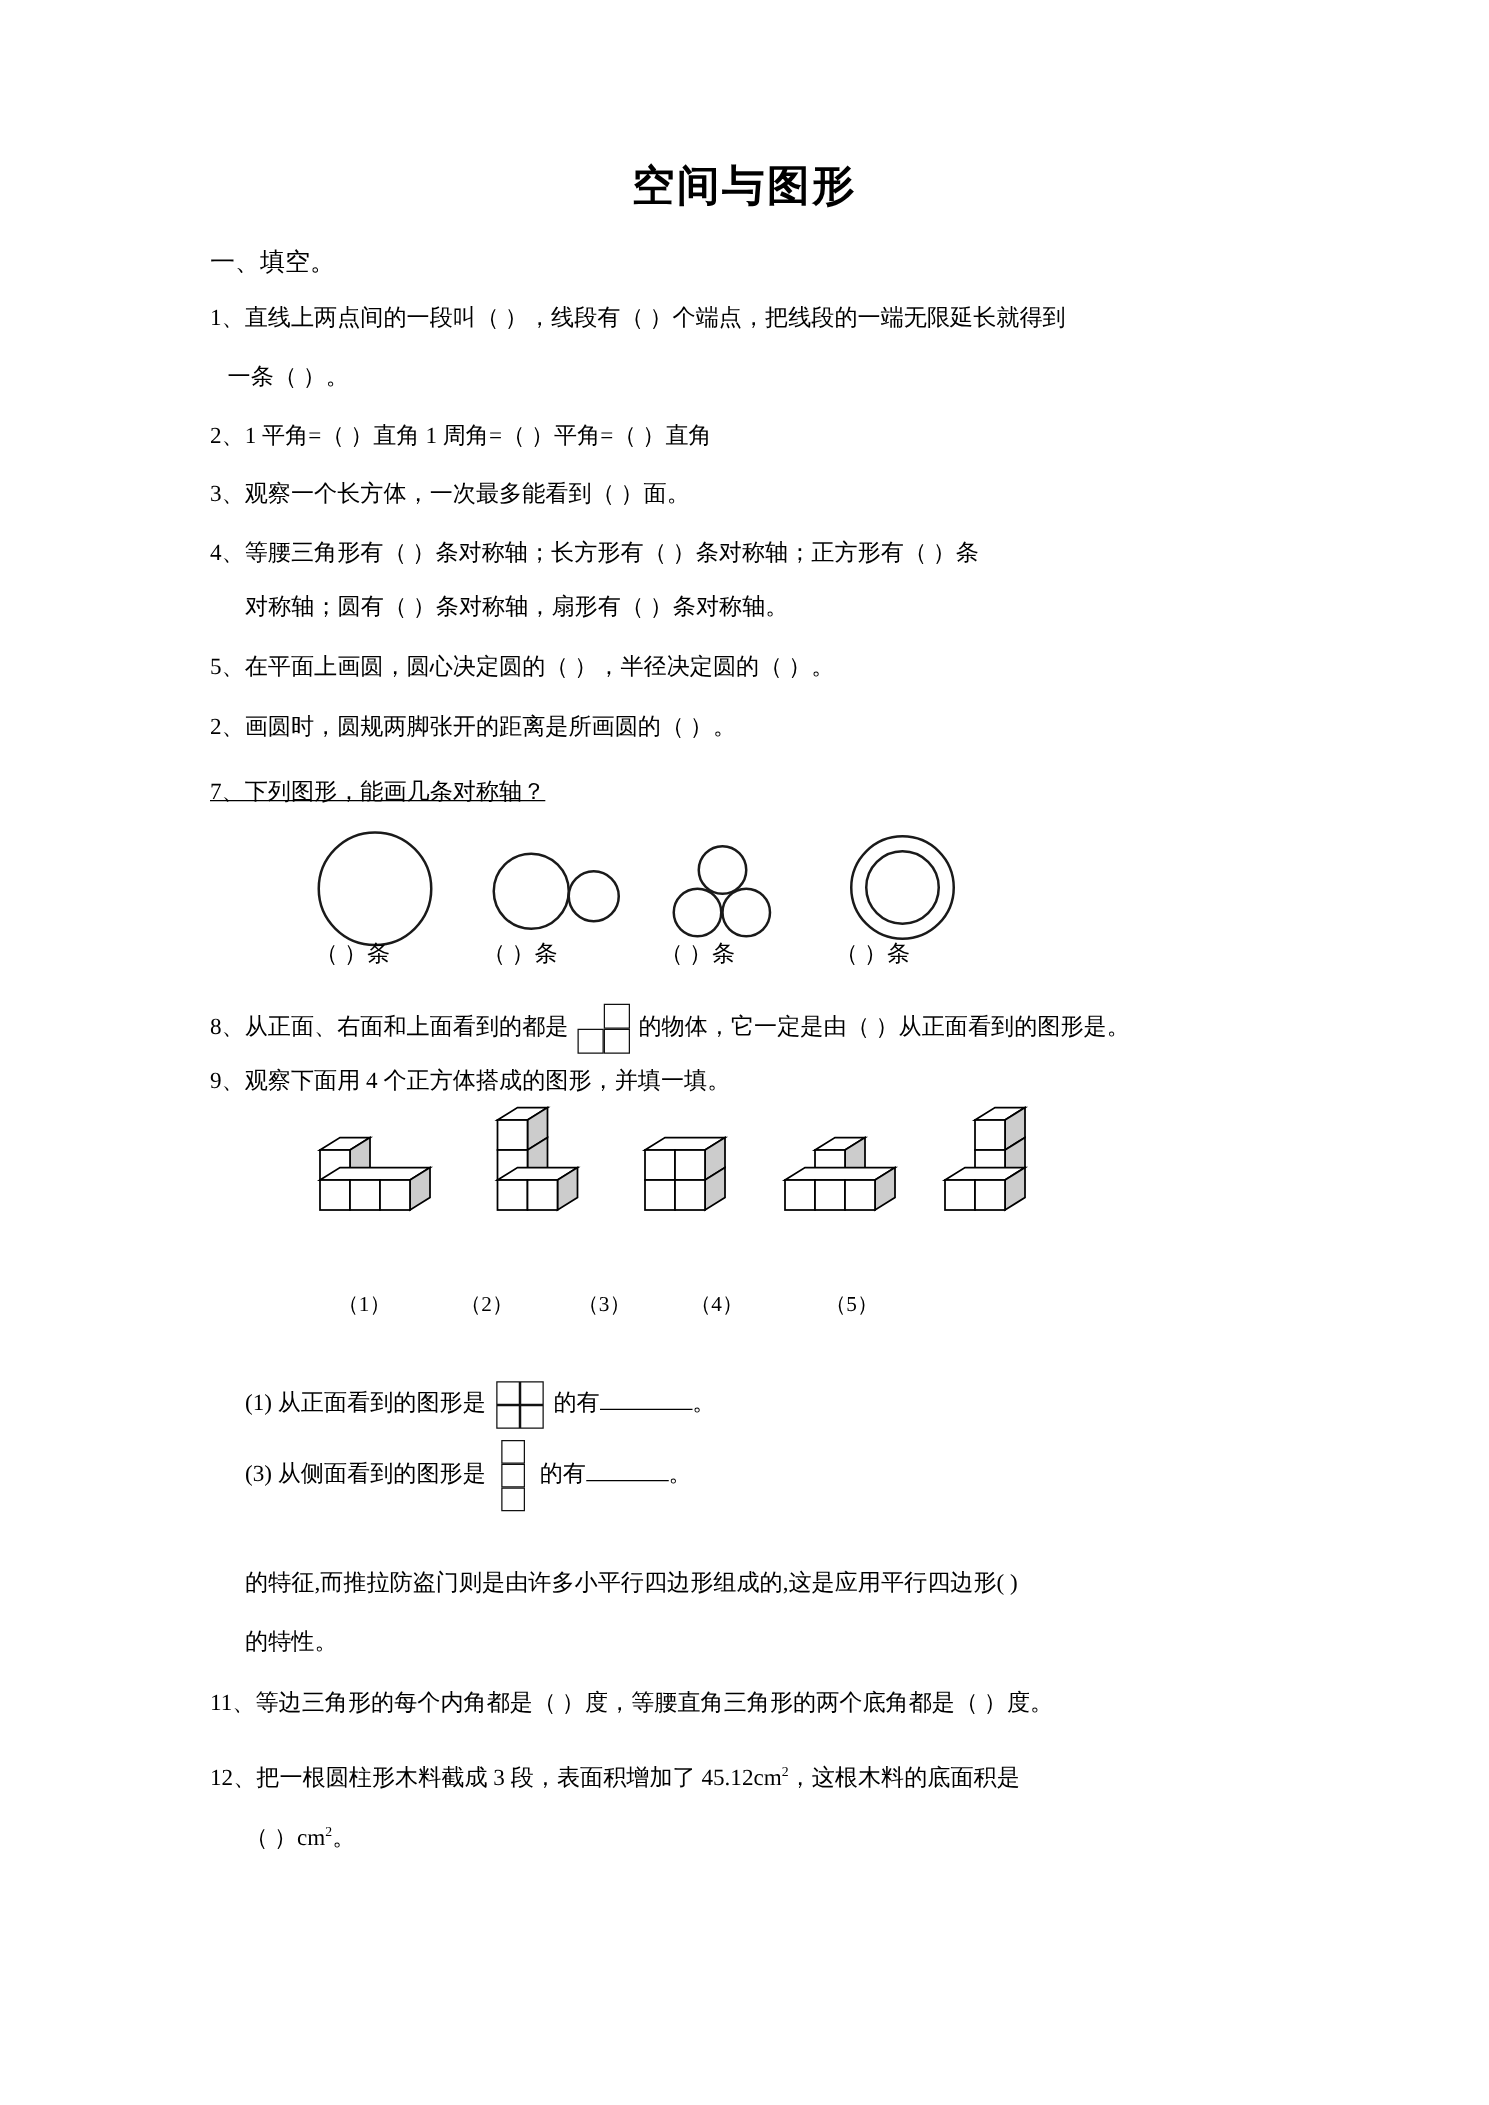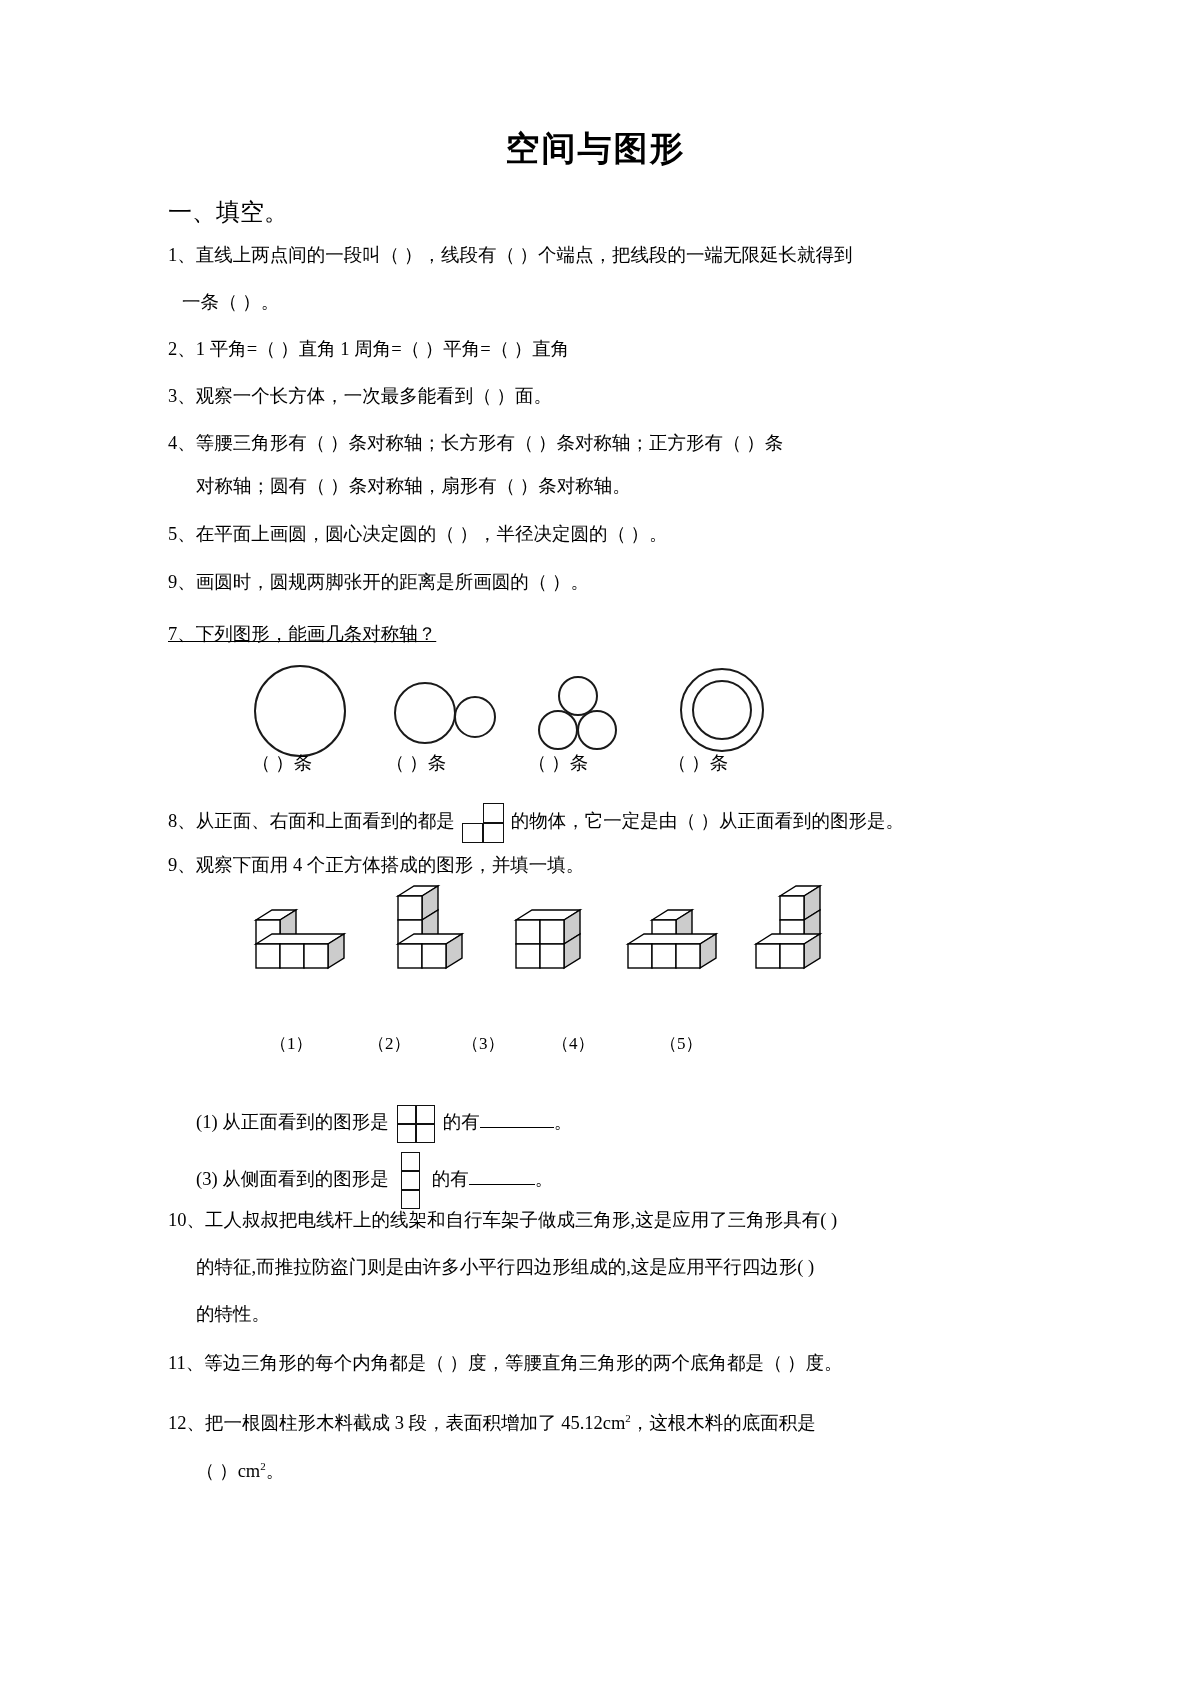--- a/index.html
+++ b/index.html
@@ -28,21 +28,21 @@
     width: 1191px;
     text-align: center;
     font-size: 34px;
     font-weight: bold;
     letter-spacing: 2px;
   }
   .section-head {
     position: absolute;
     left: 168px;
     top: 196px;
-    font-size: 24px;
+    font-size: 20px;
   }
   .q {
     position: absolute;
     font-size: 18.5px;
     white-space: nowrap;
     line-height: 1.1;
   }
   .q-indent {
     position: absolute;
     font-size: 18.5px;
@@ -126,21 +126,21 @@
 
   <div class="q" style="left:168px; top:339px;">2、1 平角=（        ）直角    1 周角=（        ）平角=（        ）直角</div>
 
   <div class="q" style="left:168px; top:386px;">3、观察一个长方体，一次最多能看到（        ）面。</div>
 
   <div class="q" style="left:168px; top:433px;">4、等腰三角形有（        ）条对称轴；长方形有（        ）条对称轴；正方形有（        ）条</div>
   <div class="q-indent" style="left:196px; top:476px;">对称轴；圆有（        ）条对称轴，扇形有（        ）条对称轴。</div>
 
   <div class="q" style="left:168px; top:524px;">5、在平面上画圆，圆心决定圆的（        ），半径决定圆的（           ）。</div>
 
-  <div class="q" style="left:168px; top:572px;">9、画圆时，圆规两脚张开的距离是所画圆的（            ）。</div>
+  <div class="q" style="left:168px; top:572px;">2、画圆时，圆规两脚张开的距离是所画圆的（            ）。</div>
 
   <div class="q" style="left:168px; top:624px;text-decoration:underline;">7、下列图形，能画几条对称轴？</div>
 
   <div class="fig7">
 
     <div class="circ" style="left:86px; top:10px; width:92px; height:92px;"></div>
 
     <div class="circ" style="left:226px; top:27px; width:62px; height:62px;"></div>
     <div class="circ" style="left:286px; top:41px; width:42px; height:42px;"></div>
 
@@ -256,21 +256,20 @@
   </div>
 
   <div class="q" style="left:196px; top:1152px;">
     <span>(3) 从侧面看到的图形是</span><span class="mini" style="width:19px; height:57px; margin:0 12px;">
       <span class="cell" style="left:0; top:0; width:19px; height:19px;"></span>
       <span class="cell" style="left:0; top:19px; width:19px; height:19px;"></span>
       <span class="cell" style="left:0; top:38px; width:19px; height:19px;"></span>
     </span><span>的有</span><span class="blank-line" style="width:66px; height:16px;"></span><span>。</span>
   </div>
 
-  <div class="q" style="left:168px; top:1210px;">10、工人叔叔把电线杆上的线架和自行车架子做成三角形,这是应用了三角形具有(              )</div>
   <div class="q-indent" style="left:196px; top:1257px;">的特征,而推拉防盗门则是由许多小平行四边形组成的,这是应用平行四边形(             )</div>
   <div class="q-indent" style="left:196px; top:1304px;">的特性。</div>
 
   <div class="q" style="left:168px; top:1353px;">11、等边三角形的每个内角都是（       ）度，等腰直角三角形的两个底角都是（          ）度。</div>
 
   <div class="q" style="left:168px; top:1412px;">
     <span>12、把一根圆柱形木料截成 3 段，表面积增加了 45.12cm</span><sup class="unit">2</sup><span>，这根木料的底面积是</span>
   </div>
   <div class="q-indent" style="left:196px; top:1460px;">
     <span>（              ）cm</span><sup class="unit">2</sup><span>。</span>

